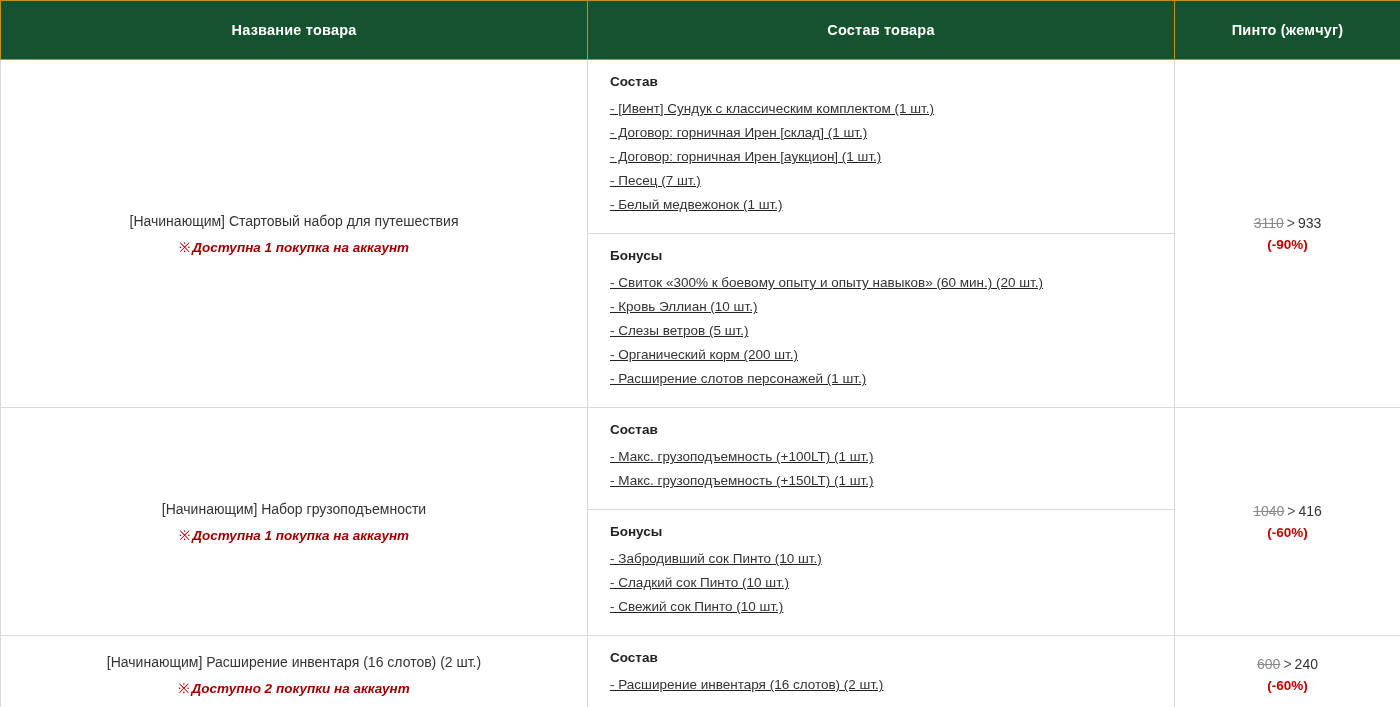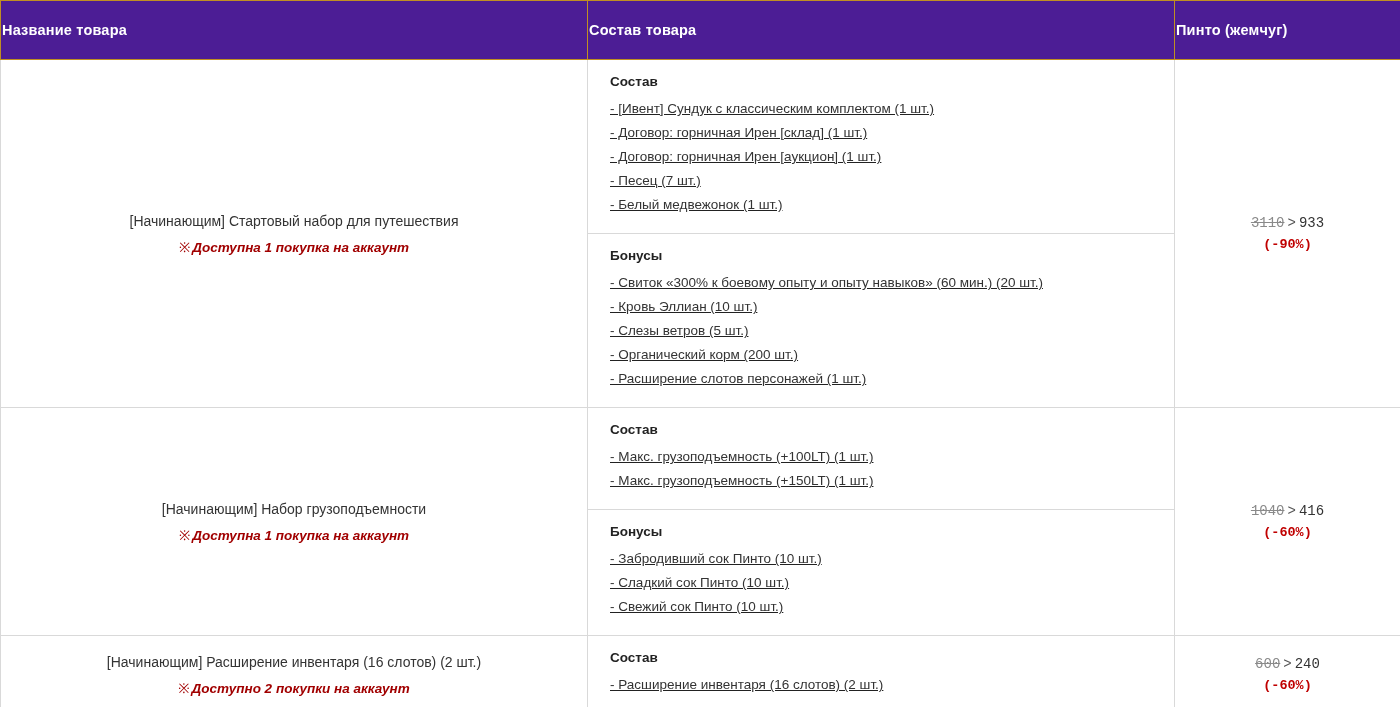--- a/index.html
+++ b/index.html
@@ -19,26 +19,26 @@
   table.goods {
     border-collapse: collapse;
     width: 1400px;
     table-layout: fixed;
   }
   table.goods col.c-name { width: 587px; }
   table.goods col.c-content { width: 587px; }
   table.goods col.c-price { width: 226px; }
 
   thead th {
-    background: #4c1d95;
+    background: #14532d;
     color: #ffffff;
     font-size: 14.5px;
     font-weight: bold;
     height: 56px;
-    text-align: left;
+    text-align: center;
     vertical-align: middle;
     border: 1px solid #c08f22;
     letter-spacing: 0.2px;
   }
 
   tbody td {
     border: 1px solid #d9d9d9;
     vertical-align: middle;
     background: #fff;
   }
@@ -90,21 +90,20 @@
   .block-list li {
     font-size: 13.5px;
     color: #333;
     line-height: 1.78;
     white-space: nowrap;
   }
 
   td.price-cell {
     text-align: center;
     padding: 10px 24px;
-    font-family: Liberation Mono, monospace;
   }
   .price-line {
     font-size: 14px;
     color: #333;
     white-space: nowrap;
   }
   .price-old {
     color: #8a8a8a;
     text-decoration: line-through;
   }

